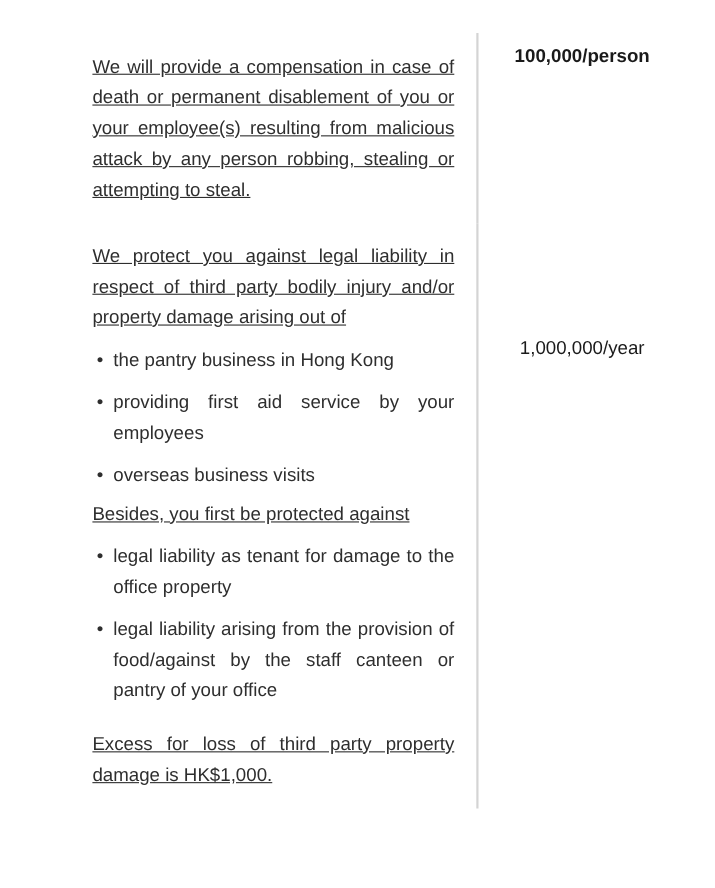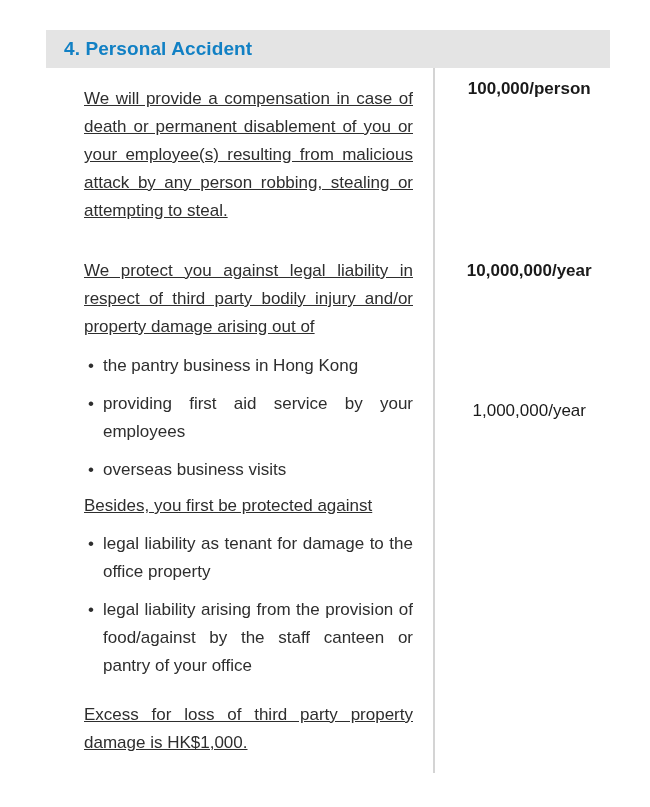--- a/index.html
+++ b/index.html
@@ -52,21 +52,21 @@
     flex:1;
     padding-top:7px;
     text-align:center;
     font-size:17px;
     line-height:28px;
     color:var(--value-text);
   }
   .row-s5 .val-col{padding-top:16px;}
   .value-bold{font-weight:bold;}
   .value-regular{font-weight:normal;}
-  .value-secondary{margin-top:112px;}
+  .value-secondary{margin-top:84px;}
   .para{
     margin:0;
     text-align:justify;
     text-decoration:underline;
   }
   .bullets{
     list-style:none;
     margin:11px 0 0 0;
     padding:0;
   }
@@ -87,23 +87,20 @@
   .besides{margin-top:8px;}
   .bullets-2{margin-top:10px;}
   .excess{margin-top:21px;}
 </style>
 </head>
 <body>
 
 <div class="page">
 
   <section>
-    <div class="section-bar">
-      <h2>4. Personal Accident</h2>
-    </div>
     <div class="content-row">
       <div class="text-col">
         <p class="para">We will provide a compensation in case of death or permanent disablement of you or your employee(s) resulting from malicious attack by any person robbing, stealing or attempting to steal.</p>
       </div>
       <div class="col-divider"></div>
       <div class="val-col">
         <div class="value-bold">100,000/person</div>
       </div>
     </div>
   </section>
@@ -140,19 +137,18 @@
             <span class="dot">•</span>
             <span class="bullet-text">legal liability arising from the provision of food/against by the staff canteen or pantry of your office</span>
           </li>
         </ul>
 
         <p class="para excess">Excess for loss of third party property damage is HK$1,000.</p>
 
       </div>
       <div class="col-divider"></div>
       <div class="val-col">
-        <div class="value-bold">10,000,000/year</div>
         <div class="value-regular value-secondary">1,000,000/year</div>
       </div>
     </div>
   </section>
 
 </div>
 
 </body></html>

